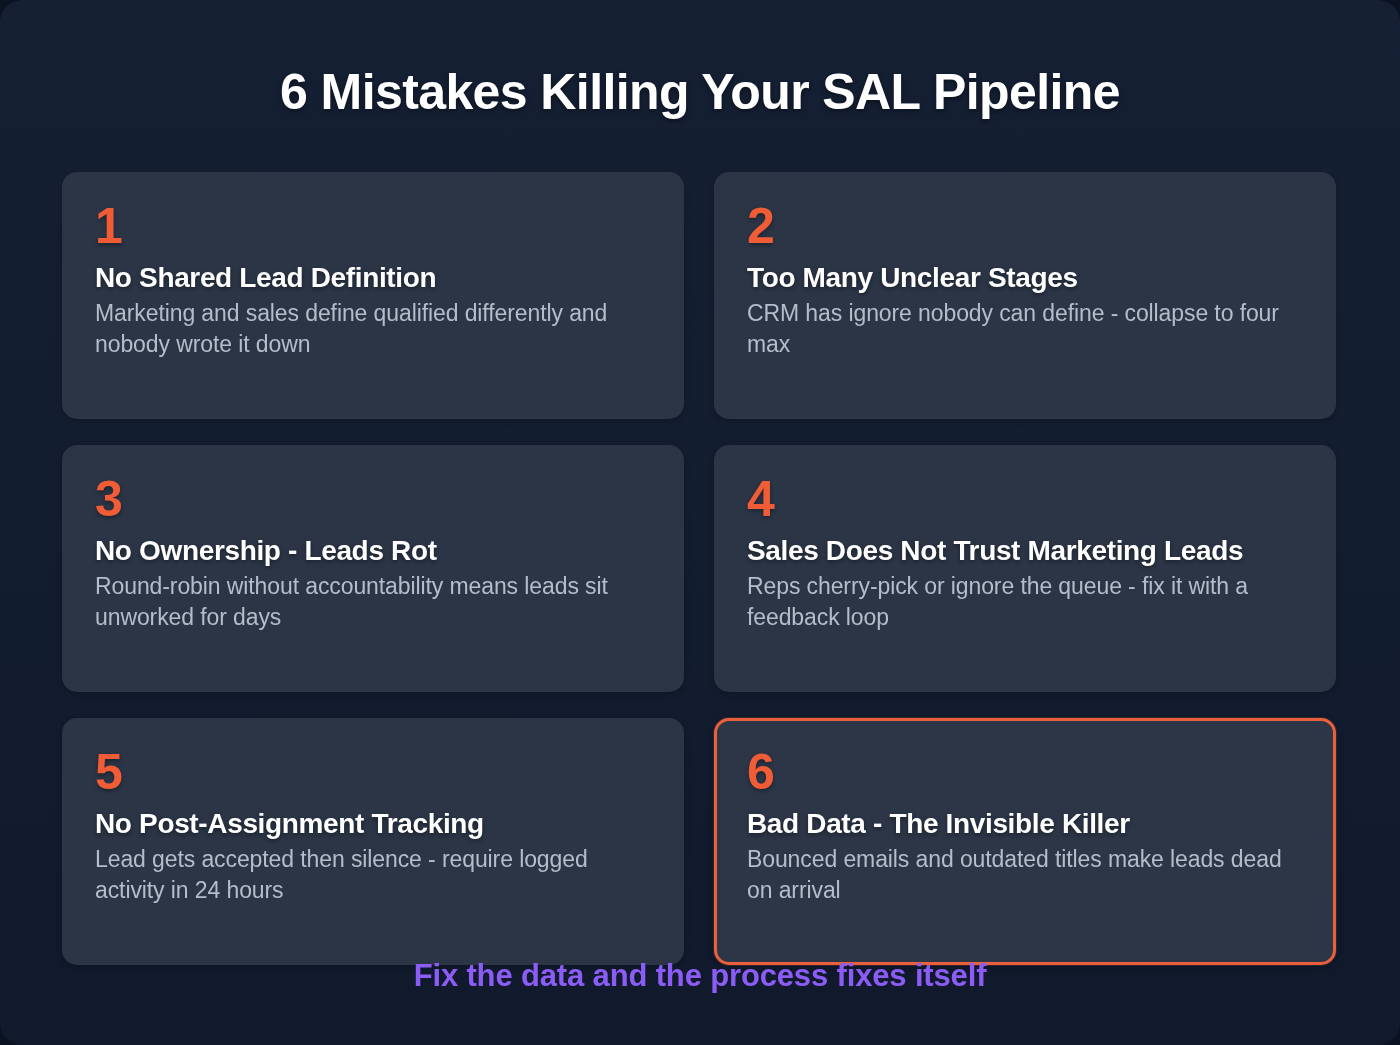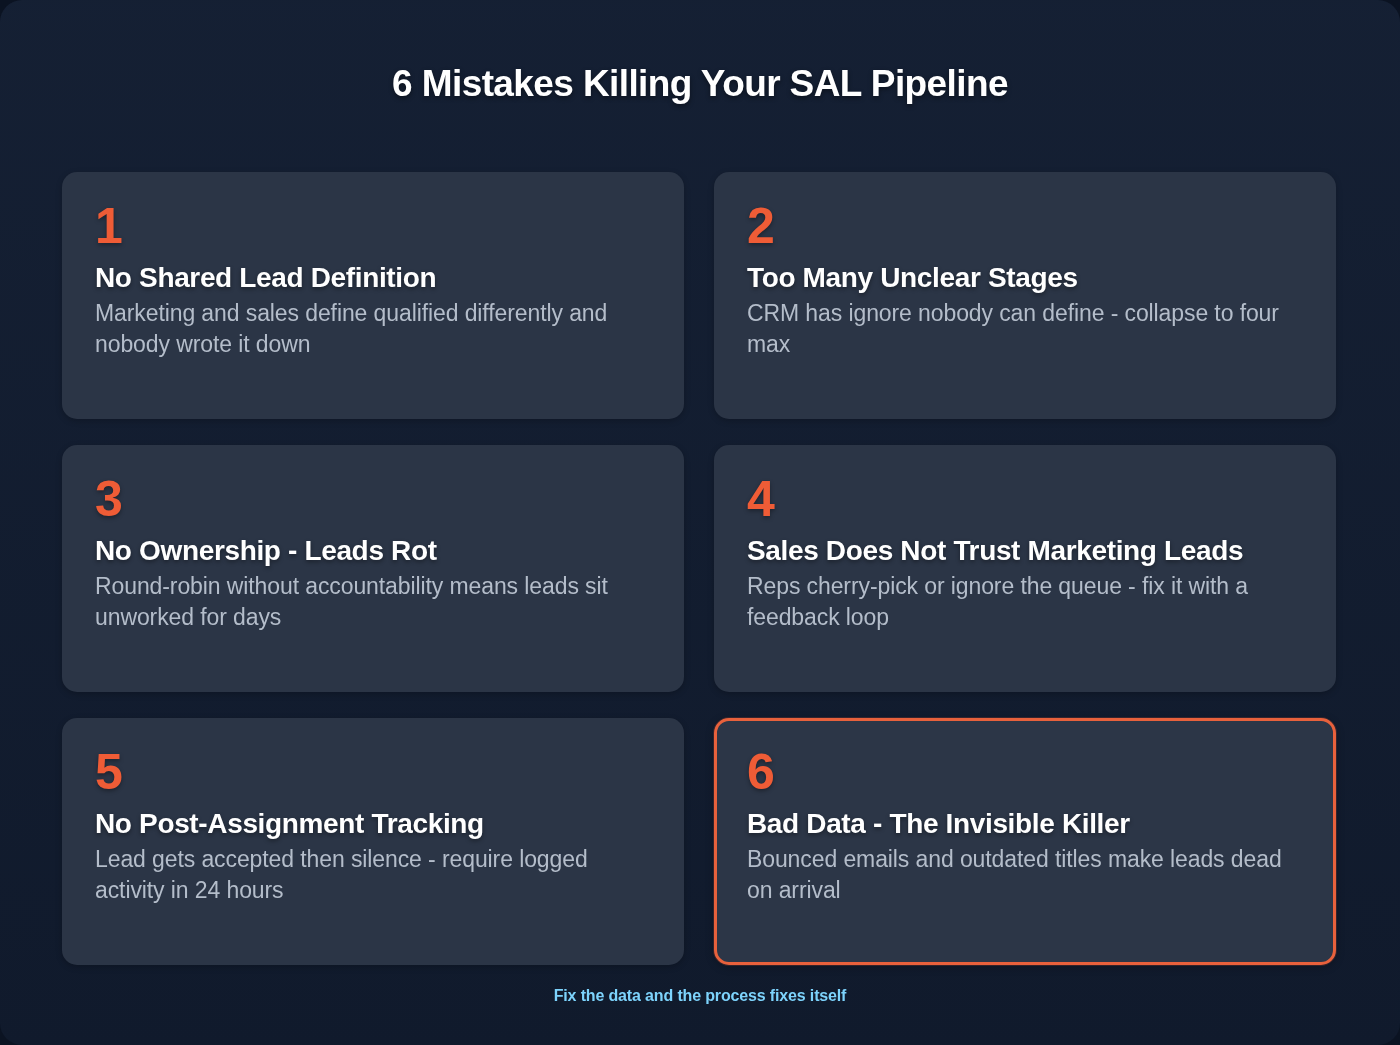--- a/index.html
+++ b/index.html
@@ -29,21 +29,21 @@
     background:linear-gradient(180deg, rgba(255,255,255,0.012) 0%, rgba(0,0,0,0.10) 100%);
     pointer-events:none;
   }
 
   .page-title {
     position:absolute;
     top:63px;
     left:0;
     width:100%;
     text-align:center;
-    font-size:37px;
+    font-size:50px;
     font-weight:700;
     letter-spacing:-0.6px;
     color:#ffffff;
     text-shadow:0 2px 5px rgba(0,0,0,0.45);
     z-index:2;
   }
 
   .grid {
     position:absolute;
     top:172px;
@@ -97,26 +97,26 @@
     font-weight:400;
     line-height:1.33;
     color:#b4bdca;
     letter-spacing:-0.1px;
     max-width:560px;
   }
 
   .footer-note {
     position:absolute;
     left:0;
-    bottom:40px;
+    bottom:51px;
     width:100%;
     text-align:center;
-    font-size:16px;
+    font-size:31px;
     font-weight:700;
-    color:#7dd3fc;
+    color:#8b5cf6;
     letter-spacing:-0.15px;
     z-index:2;
   }
 </style>
 </head>
 <body>
 
 <div class="poster">
 
   <h1 class="page-title">6 Mistakes Killing Your SAL Pipeline</h1>

